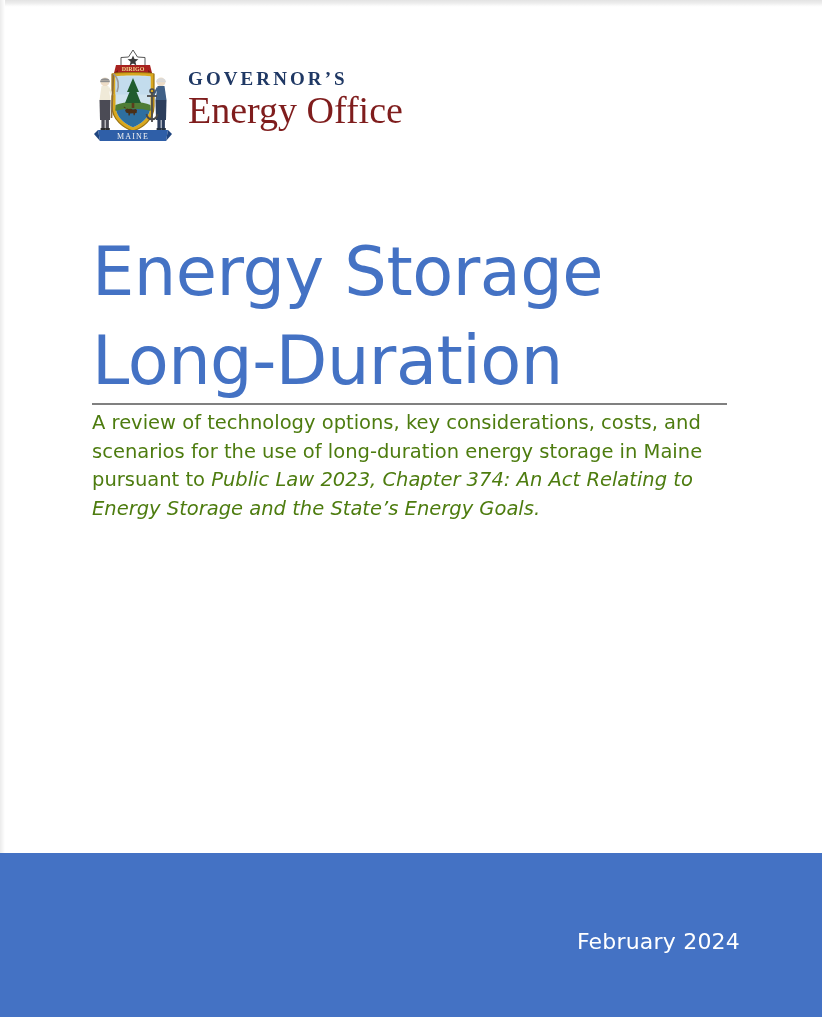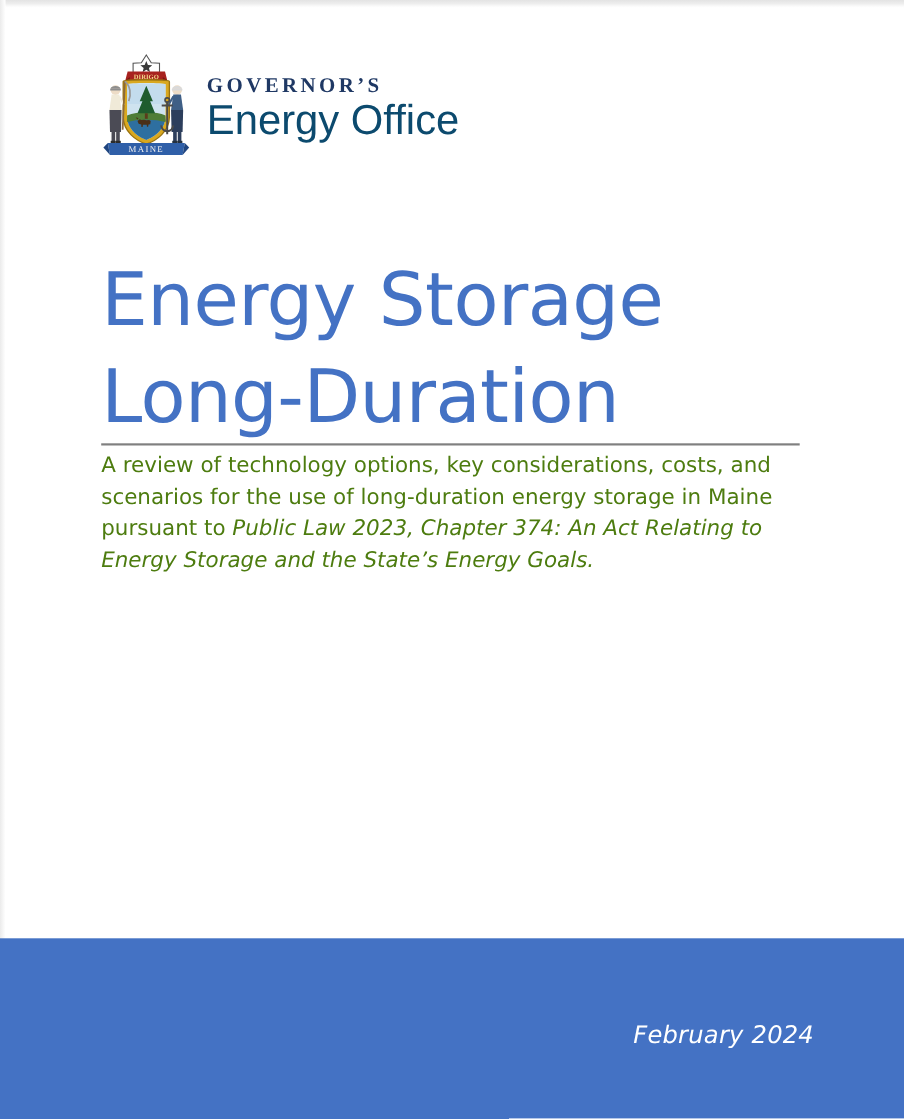--- a/index.html
+++ b/index.html
@@ -57,23 +57,23 @@
   }
   .wordmark-top {
     font-family: "Liberation Serif", serif;
     font-weight: bold;
     font-size: 19px;
     letter-spacing: 3.1px;
     color: #1f3864;
     line-height: 1.05;
   }
   .wordmark-main {
-    font-family: Liberation Sans, sans-serif;
+    font-family: Liberation Serif, serif;
     font-size: 38px;
-    color: #0c4a6e;
+    color: #7f1d1d;
     line-height: 1.08;
     margin-top: 1px;
   }
 
   
   .doc-title {
     position: absolute;
     left: 92px;
     top: 228px;
     width: 640px;
@@ -113,21 +113,20 @@
   }
 
   
   .footer-band {
     position: absolute;
     left: 0;
     top: 853px;
     width: 822px;
     height: 164px;
     background: #4472c4;
-    font-style: italic;
   }
   .footer-date {
     position: absolute;
     right: 82px;
     top: 76px;
     font-family: "DejaVu Sans", sans-serif;
     font-size: 22px;
     color: #ffffff;
     letter-spacing: 0.2px;
     white-space: nowrap;

